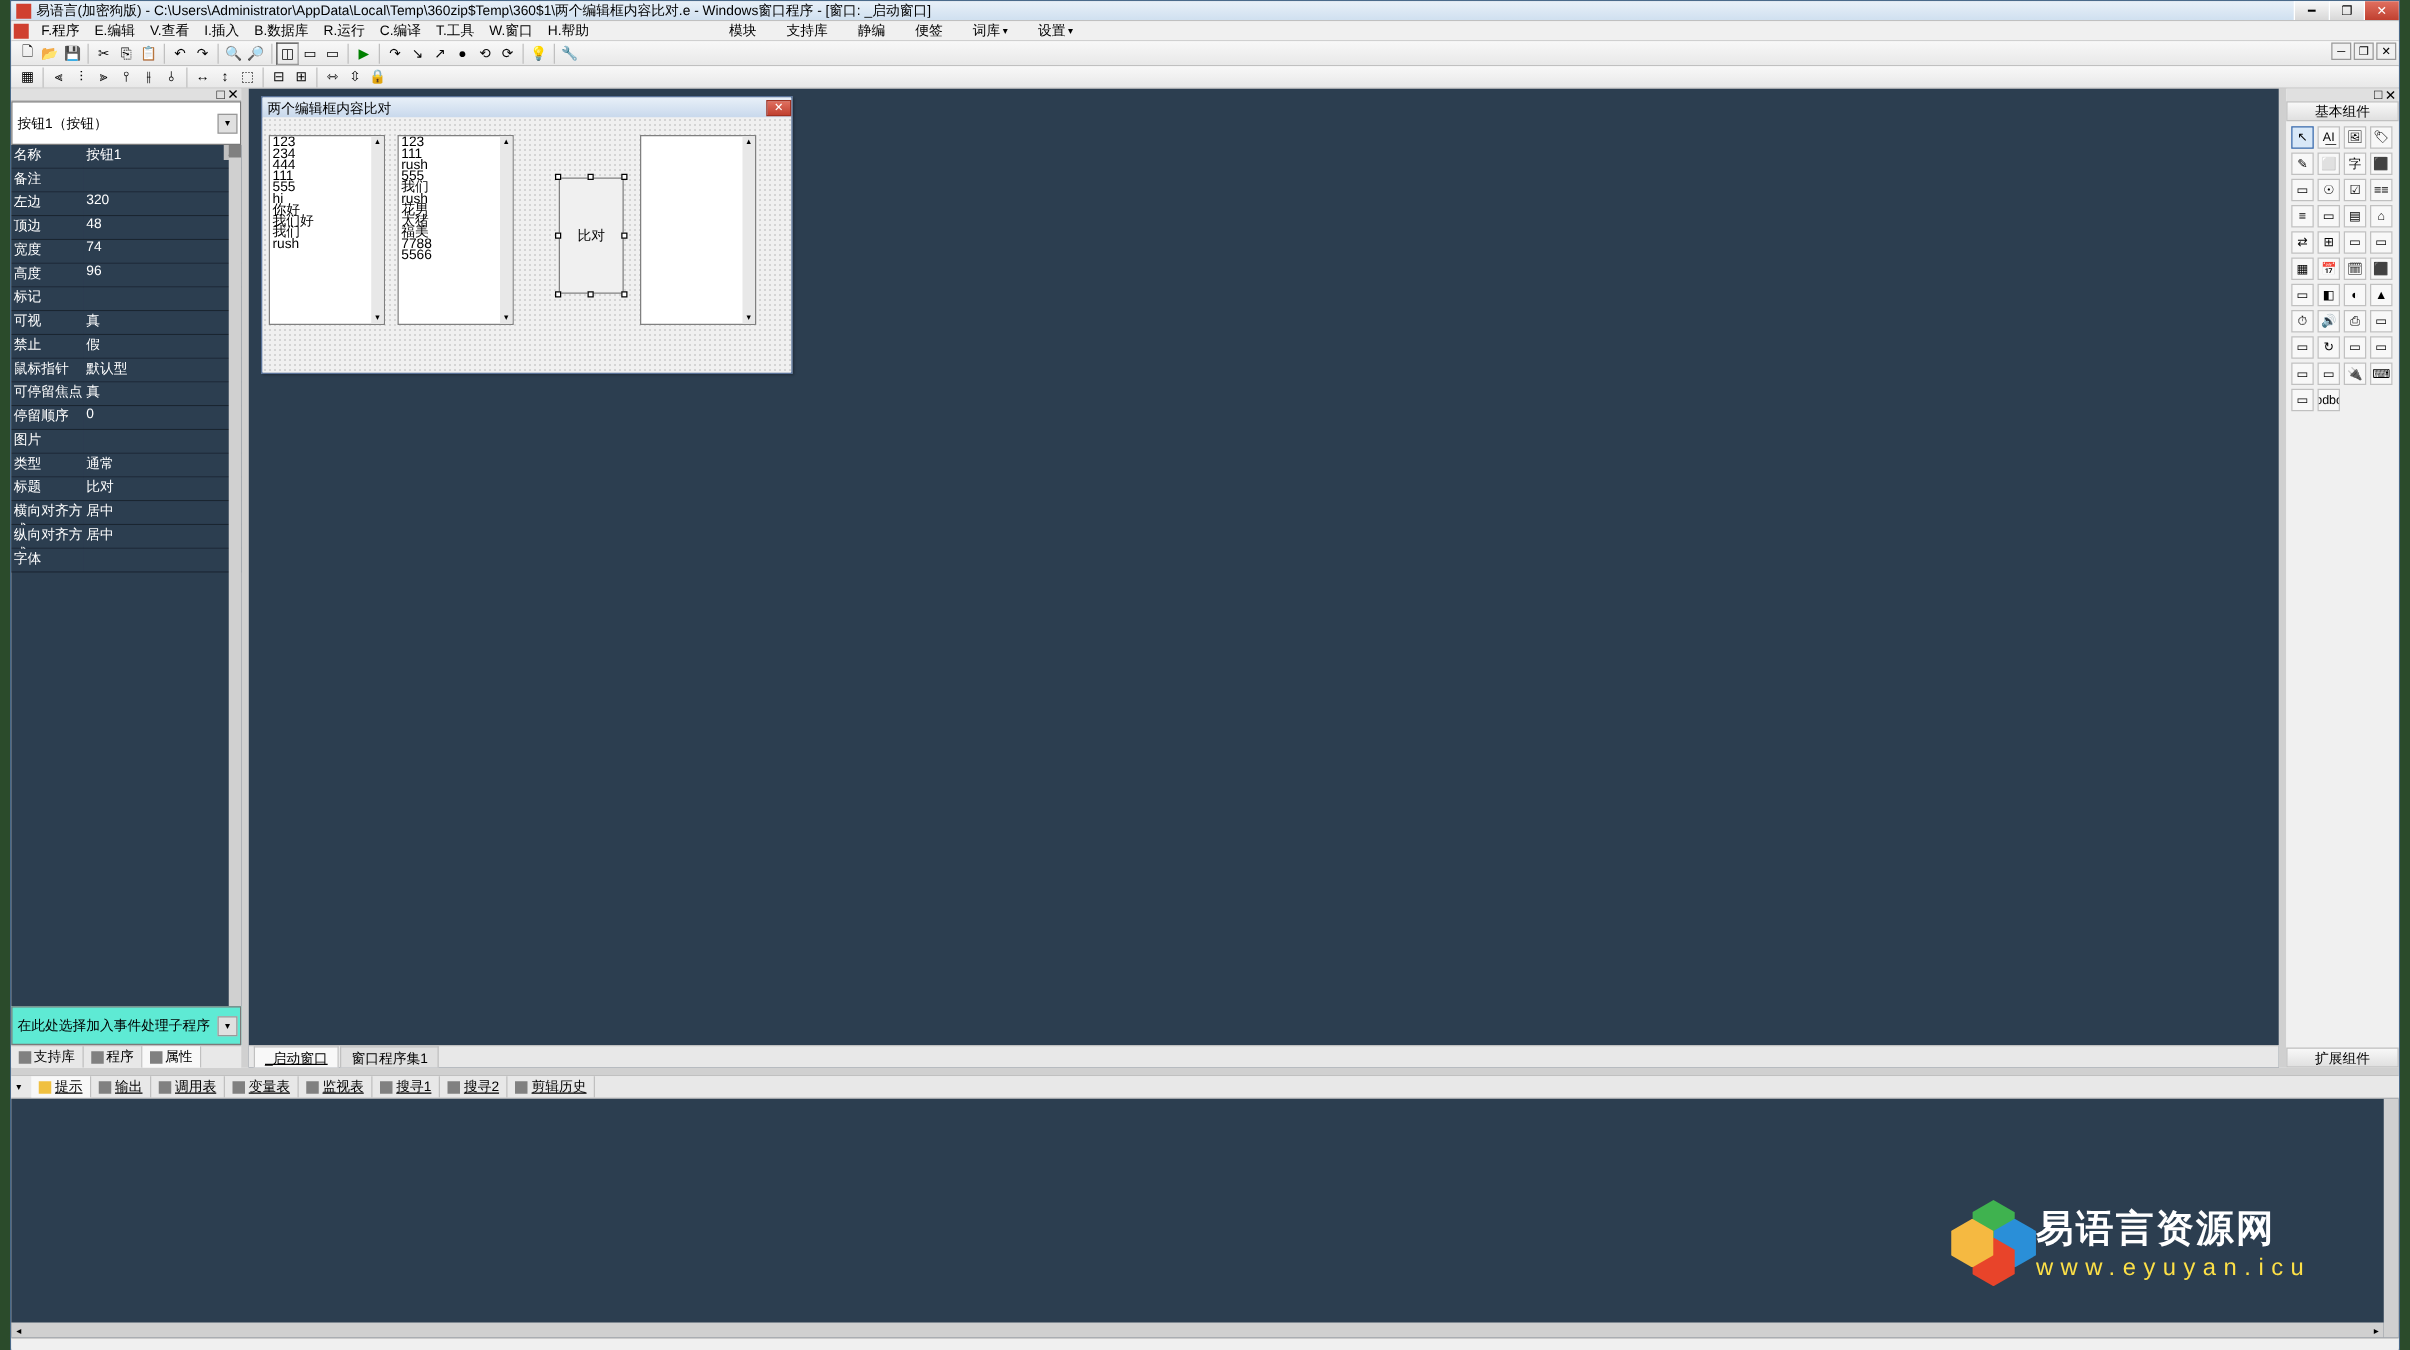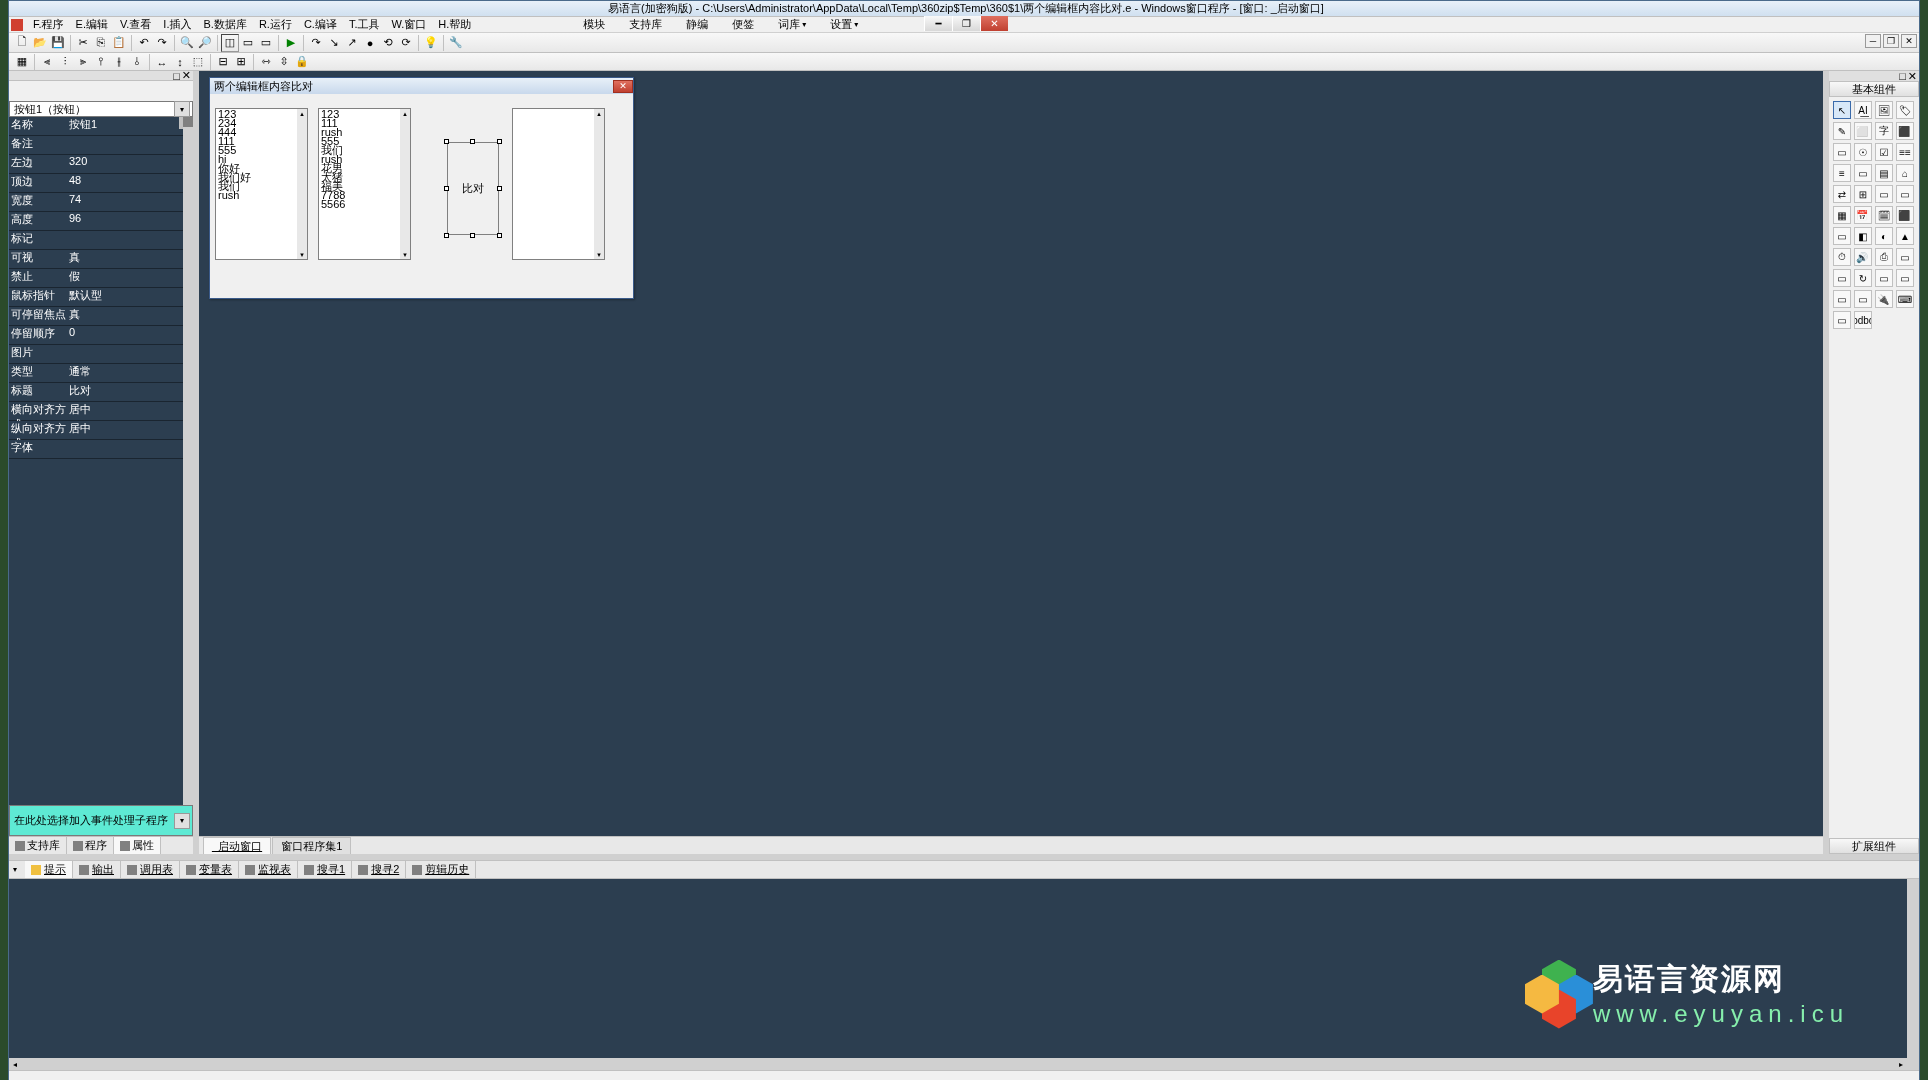--- a/index.html
+++ b/index.html
@@ -1,20 +1,20 @@
 <!DOCTYPE html>
 <html><head>
 <meta charset="utf-8">
 <style>
 * { margin: 0; padding: 0; box-sizing: border-box; font-family: "Microsoft YaHei", SimSun, Arial, sans-serif; font-size: 11px; }
 body { background: #2b4b2b; overflow: hidden; width: 1928px; height: 1080px; }
 
 .window-frame { position: absolute; left: 8px; top: 0; width: 1912px; height: 1080px; background: #f0f0f0; border: 1px solid #4a6a8a; }
 
-.title-bar { height: 16px; background: linear-gradient(#e8f0f8,#d0e0f0); display: flex; align-items: center; padding-left: 4px; border-bottom: 1px solid #c0c0c0; flex-direction: column; }
+.title-bar { height: 16px; background: linear-gradient(#e8f0f8,#d0e0f0); display: flex; align-items: center; padding-left: 4px; border-bottom: 1px solid #c0c0c0; }
 .title-bar .app-icon { width: 12px; height: 12px; background: #d04030; margin-right: 4px; }
 .title-bar .title-text { flex: 1; color: #000; font-size: 11px; }
 .win-btns { display: flex; }
 .win-btn { width: 28px; height: 15px; display: flex; align-items: center; justify-content: center; background: linear-gradient(#f8f8f8,#d8d8d8); border-left: 1px solid #fff; font-size: 10px; cursor: pointer; }
 .win-btn.close { background: linear-gradient(#e07060,#c04030); color: #fff; }
 
 .menu-bar { height: 16px; background: #f0f0f0; display: flex; align-items: center; padding-left: 2px; border-bottom: 1px solid #d0d0d0; }
 .menu-bar .mi { padding: 0 6px; cursor: pointer; }
 .menu-bar .spacer { width: 100px; }
 .menu-bar .right-group { display: flex; gap: 12px; align-items: center; }
@@ -30,21 +30,21 @@
 .toolbar2 { height: 18px; background: linear-gradient(#f8f8f8,#e8e8e8); border-bottom: 1px solid #c0c0c0; display: flex; align-items: center; padding-left: 4px; }
 
 .mdibtns { position: absolute; right: 2px; top: 33px; display: flex; gap: 2px; }
 .mdibtns .mb { width: 16px; height: 14px; border: 1px solid #999; background: #f0f0f0; font-size: 9px; display: flex; align-items: center; justify-content: center; cursor: pointer; }
 
 .main-area { display: flex; height: calc(100% - 70px - 225px); }
 
 .left-panel { width: 184px; background: #f0f0f0; display: flex; flex-direction: column; }
 .left-panel .lp-title { height: 10px; background: #e0e0e0; border-bottom: 1px solid #c0c0c0; display: flex; align-items: center; justify-content: flex-end; font-size: 8px; padding-right: 2px; gap: 2px; }
 .lp-title span { cursor: pointer; }
-.prop-combo { height: 16px; border: 1px solid #7a7a7a; background: #fff; display: flex; align-items: center; padding-left: 4px; position: relative; margin-top: 20px; }
+.prop-combo { height: 35px; border: 1px solid #7a7a7a; background: #fff; display: flex; align-items: center; padding-left: 4px; position: relative; }
 .prop-combo::after { content: "▾"; position: absolute; right: 2px; width: 14px; height: 14px; background: #e0e0e0; display: flex; align-items: center; justify-content: center; font-size: 8px; border: 1px solid #999; }
 .prop-grid { flex: 1; overflow: auto; background: #2c3e50; color: #fff; position: relative; }
 .prop-row { display: flex; height: 19px; border-bottom: 1px solid #1a2530; }
 .prop-row .pn { width: 58px; padding-left: 2px; background: #2c3e50; font-size: 11px; }
 .prop-row .pv { flex: 1; padding-left: 2px; background: #2c3e50; font-size: 11px; position: relative; }
 .prop-row:first-child .pv::after { content: "..."; position: absolute; right: 0; top: 0; width: 14px; height: 12px; background: #c0c0c0; color: #000; display: flex; align-items: center; justify-content: center; font-size: 9px; }
 .prop-scroll { position: absolute; right: 0; top: 0; width: 10px; height: 100%; background: #d0d0d0; }
 .prop-scroll .thumb { width: 100%; height: 10px; background: #808080; }
 .event-combo { height: 31px; border: 1px solid #7a7a7a; background: #5eead4; display: flex; align-items: center; padding-left: 4px; position: relative; }
 .event-combo::after { content: "▾"; position: absolute; right: 2px; width: 14px; height: 14px; background: #e0e0e0; display: flex; align-items: center; justify-content: center; font-size: 8px; border: 1px solid #999; }
@@ -93,21 +93,21 @@
 .bcontent .sb-h { position: absolute; left: 0; bottom: 0; width: calc(100% - 12px); height: 12px; background: #d0d0d0; }
 .bcontent .sb-h::before { content: "◂"; position: absolute; left: 0; width: 12px; height: 12px; font-size: 8px; display: flex; align-items: center; justify-content: center; }
 .bcontent .sb-h::after { content: "▸"; position: absolute; right: 0; width: 12px; height: 12px; font-size: 8px; display: flex; align-items: center; justify-content: center; }
 .bcontent .sb-v { position: absolute; right: 0; top: 0; width: 12px; height: 100%; background: #d0d0d0; }
 
 .watermark { position: absolute; right: 70px; bottom: 42px; display: flex; align-items: center; gap: 0; pointer-events: none; }
 .wm-logo { width: 68px; height: 68px; position: relative; }
 .wm-logo .hex { position: absolute; width: 34px; height: 39px; clip-path: polygon(50% 0, 100% 25%, 100% 75%, 50% 100%, 0 75%, 0 25%); }
 .wm-text { color: #fff; }
 .wm-text .l1 { font-size: 30px; font-weight: bold; letter-spacing: 2px; }
-.wm-text .l2 { font-size: 24px; letter-spacing: 6px; color: #86efac; }
+.wm-text .l2 { font-size: 19px; letter-spacing: 6px; color: #fde047; }
 
 .status-bar { height: 15px; background: #f0f0f0; border-top: 1px solid #c0c0c0; }
 </style>
 </head>
 <body>
 
 <div class="window-frame">
   <div class="title-bar">
     <div class="app-icon"></div>
     <div class="title-text">易语言(加密狗版) - C:\Users\Administrator\AppData\Local\Temp\360zip$Temp\360$1\两个编辑框内容比对.e - Windows窗口程序 - [窗口: _启动窗口]</div>

